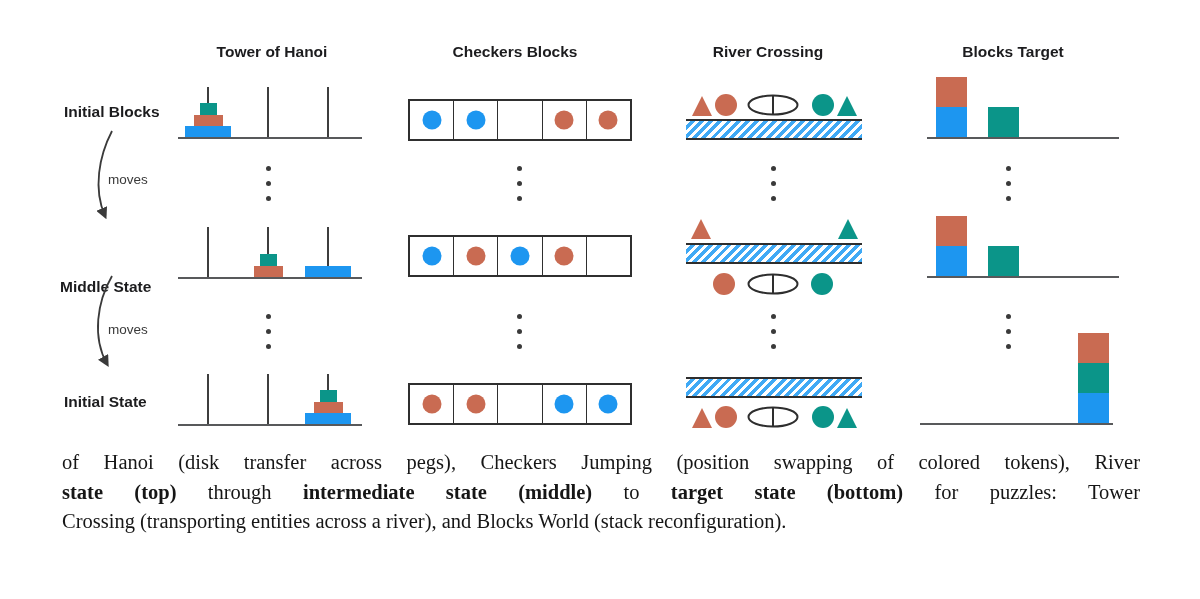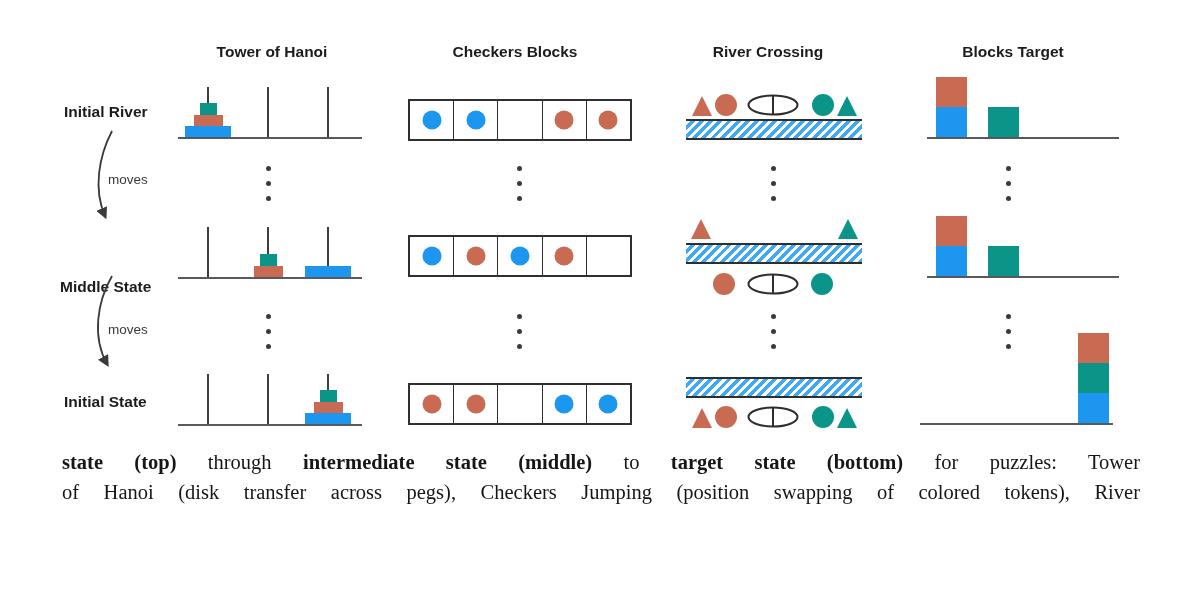--- a/index.html
+++ b/index.html
@@ -21,21 +21,21 @@
 </head>
 <body>
 
 <div class="canvas">
 
   <div class="col-header" style="left:272px;top:43px;">Tower of Hanoi</div>
   <div class="col-header" style="left:515px;top:43px;">Checkers Blocks</div>
   <div class="col-header" style="left:768px;top:43px;">River Crossing</div>
   <div class="col-header" style="left:1013px;top:43px;">Blocks Target</div>
 
-  <div class="row-label" style="left:64px;top:103px;">Initial River</div>
+  <div class="row-label" style="left:64px;top:103px;">Initial Blocks</div>
   <div class="row-label" style="left:60px;top:240px;margin-top:38px;">Middle State</div>
   <div class="row-label" style="left:64px;top:393px;">Initial State</div>
 
   <svg class="arrows-svg" width="1200" height="440">
     <defs>
       <marker id="arrowhead" viewBox="0 0 10 10" refX="7" refY="5" markerWidth="6.5" markerHeight="6.5" orient="auto-start-reverse">
         <path d="M0,0 L10,5 L0,10 z" fill="#3a3a3a"></path>
       </marker>
     </defs>
     <path d="M 112 131 C 99 156 93 189 105 216" fill="none" stroke="#3a3a3a" stroke-width="1.8" marker-end="url(#arrowhead)"></path>
@@ -214,16 +214,17 @@
         <div style="position: absolute; left: 0px; top: 30px; width: 5px; height: 5px; border-radius: 50%; background: rgb(58, 58, 58);"></div>
       </div>
       <div style="position: absolute; left: 1005.5px; top: 313.5px; width: 5px; height: 35px;">
         <div style="position: absolute; left: 0px; top: 0px; width: 5px; height: 5px; border-radius: 50%; background: rgb(58, 58, 58);"></div>
         <div style="position: absolute; left: 0px; top: 15px; width: 5px; height: 5px; border-radius: 50%; background: rgb(58, 58, 58);"></div>
         <div style="position: absolute; left: 0px; top: 30px; width: 5px; height: 5px; border-radius: 50%; background: rgb(58, 58, 58);"></div>
       </div>
     </div>
 
   <div class="caption" id="caption">
+      <div class="cap-line just">of Hanoi (disk transfer across pegs), Checkers Jumping (position swapping of colored tokens), River</div>
       <div class="cap-line just"><b>state (top)</b> through <b>intermediate state (middle)</b> to <b>target state (bottom)</b> for puzzles: Tower</div>
-      <div class="cap-line just">of Hanoi (disk transfer across pegs), Checkers Jumping (position swapping of colored tokens), River</div>
+      <div class="cap-line">Crossing (transporting entities across a river), and Blocks World (stack reconfiguration).</div>
     </div>
 </div>
 
 </body></html>

